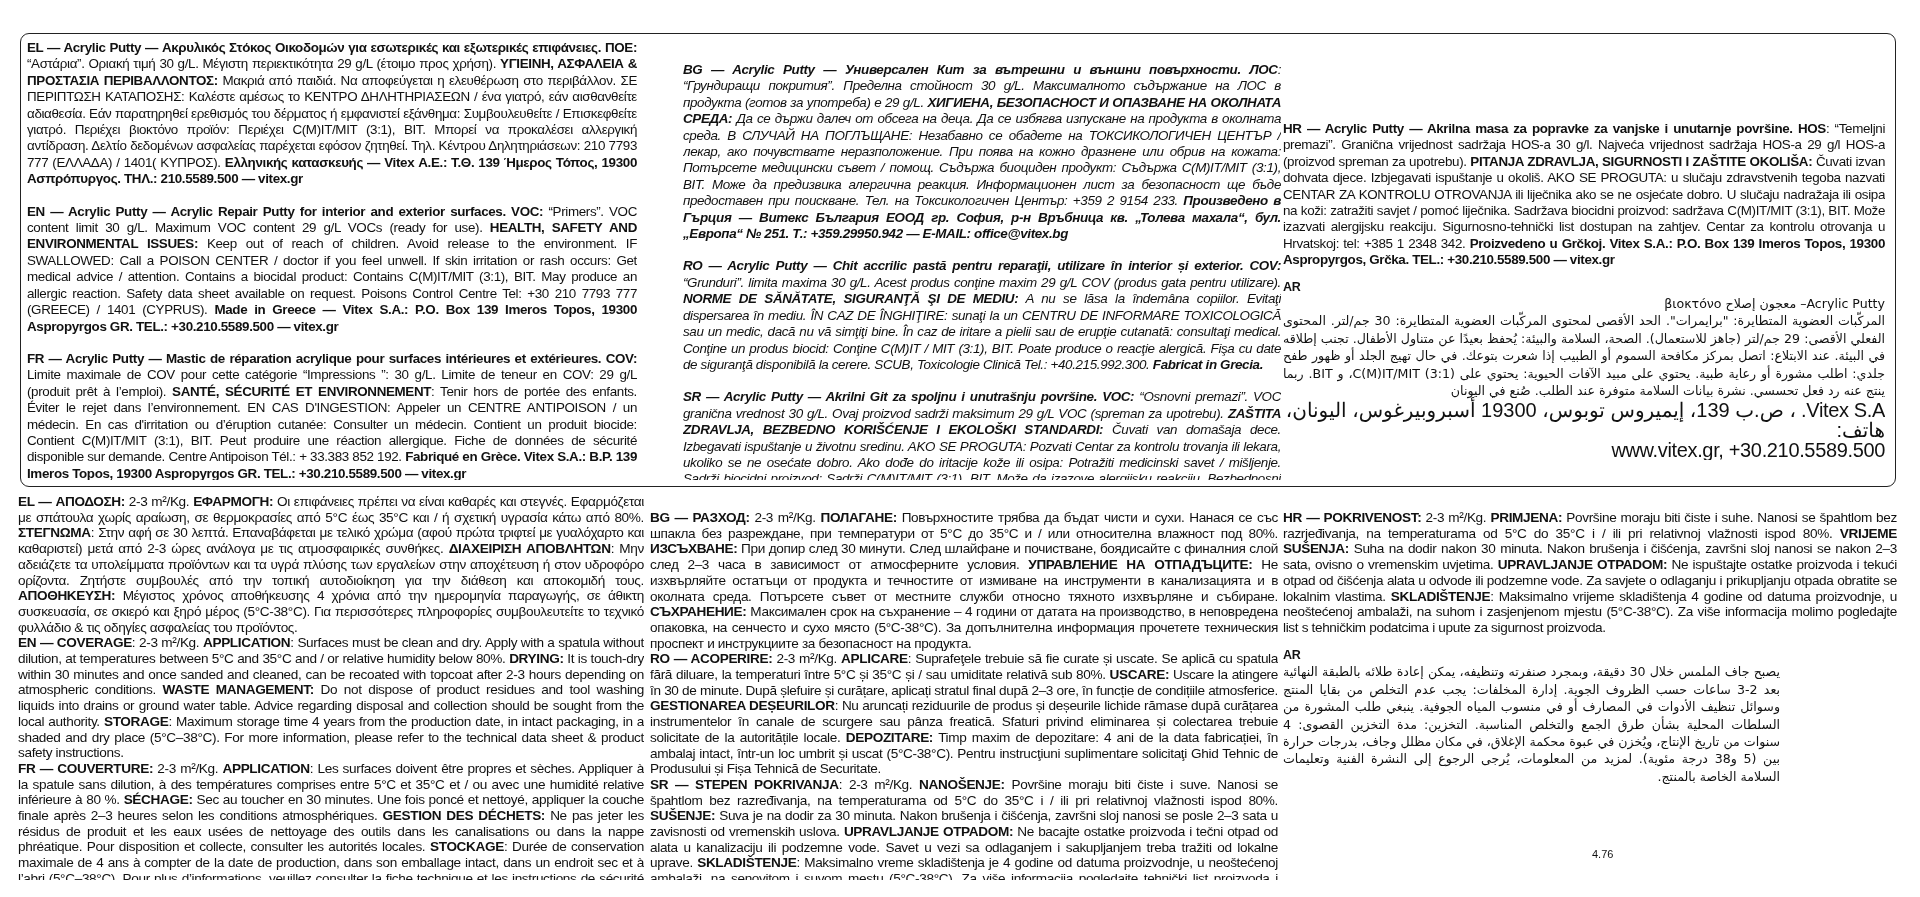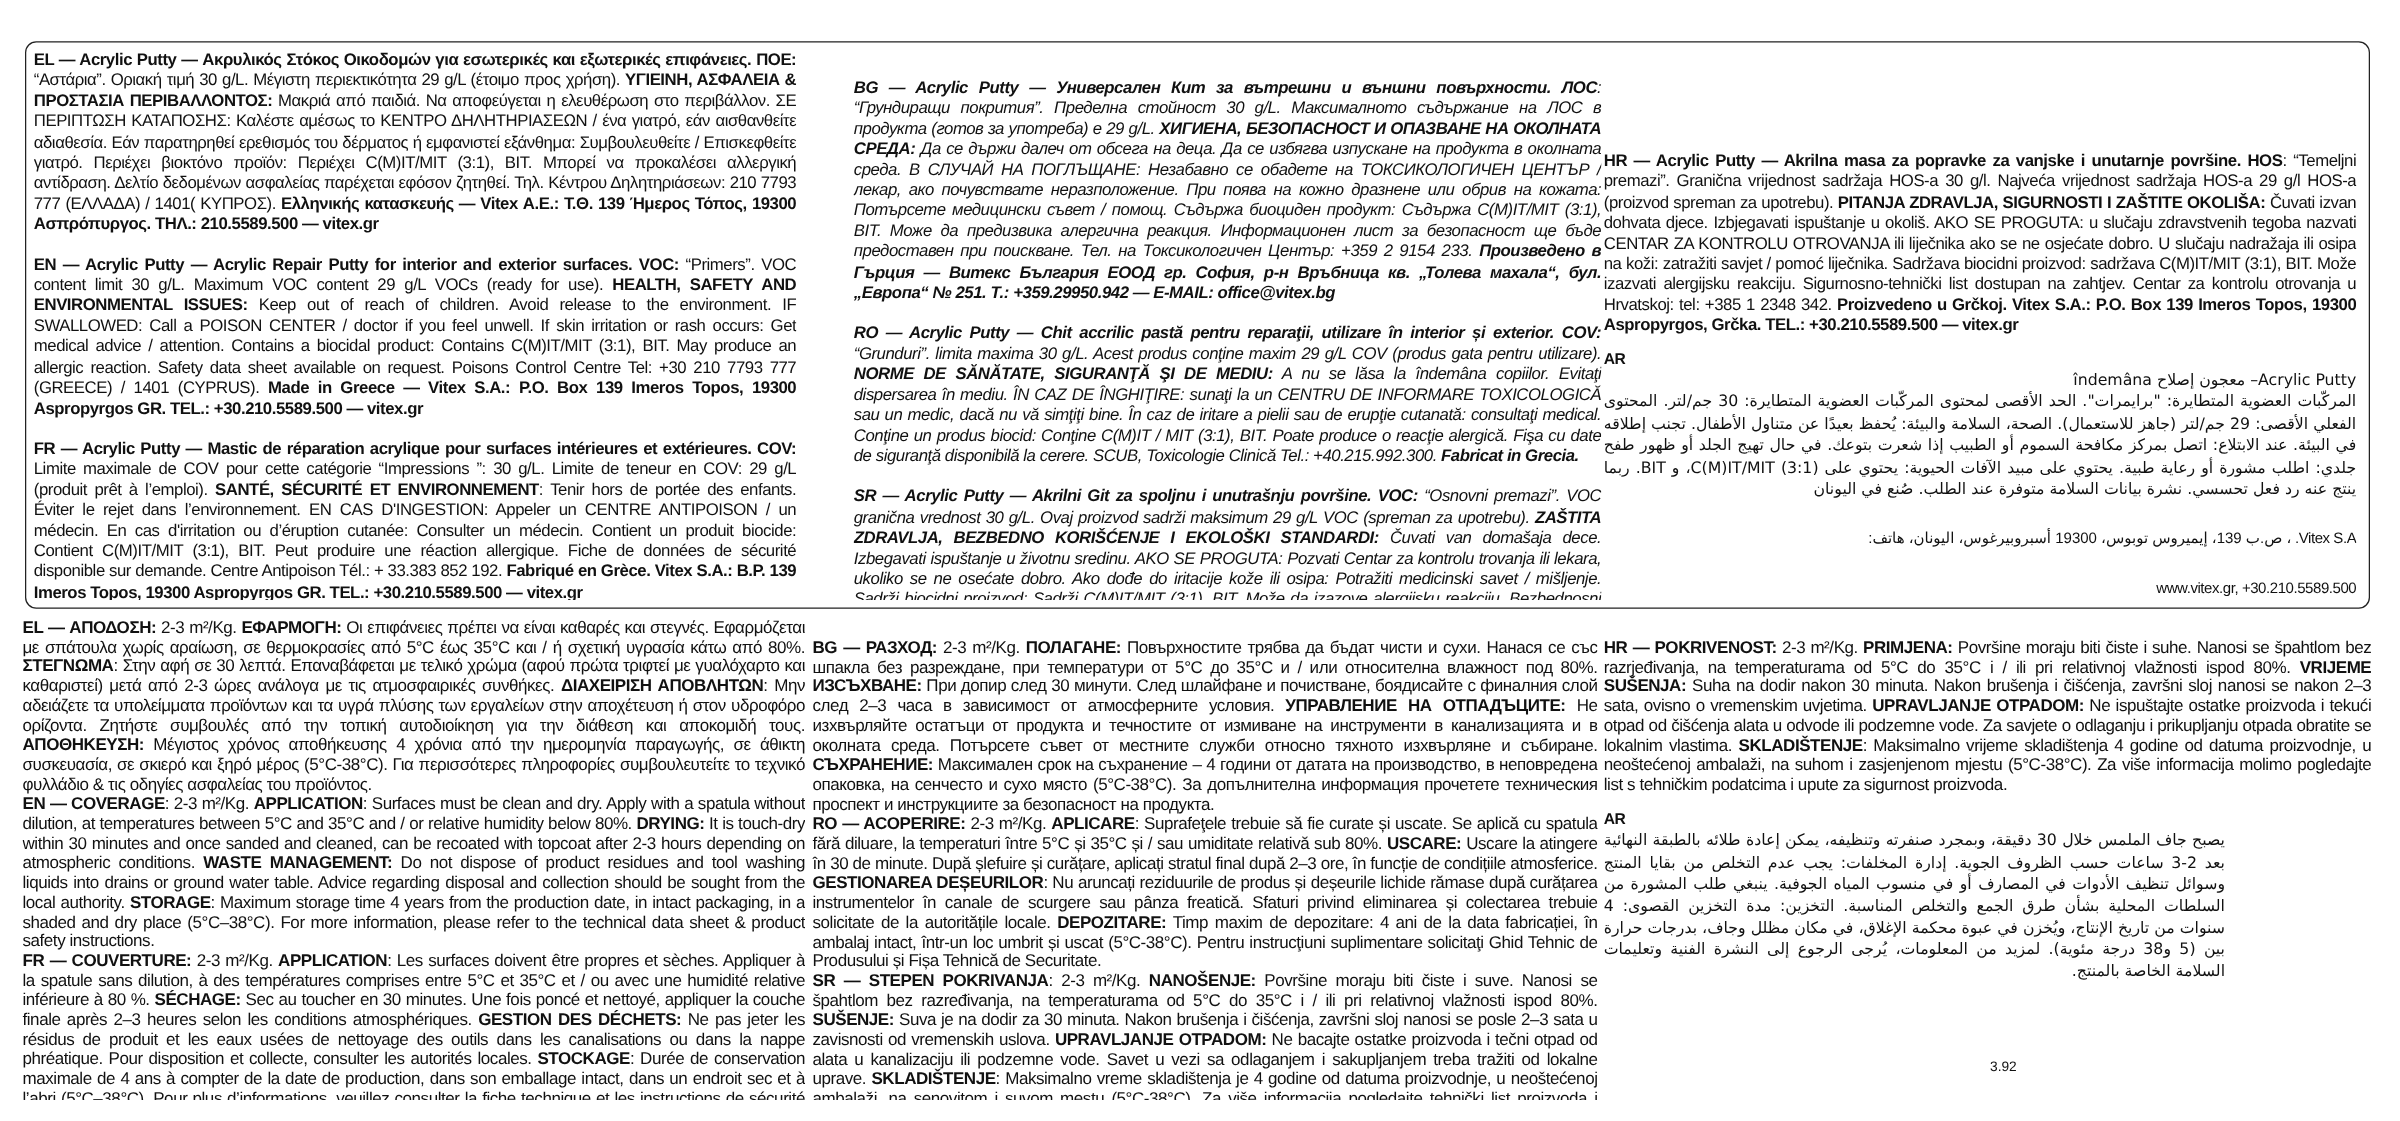--- a/index.html
+++ b/index.html
@@ -15,21 +15,21 @@
   .c3{left:1283px;width:602px;}
   .bottom .col{top:494px;font-size:13.6px;line-height:15.7px;}
   .bottom .c1{left:18px;width:626px;}
   .bottom .c2{left:650px;width:628px;}
   .bottom .c3{left:1283px;width:614px;}
   p{margin:0;}
   .gap{height:16px;}
   b{font-weight:bold;}
   .ar{direction:rtl;text-align:justify;font-family:"DejaVu Sans",sans-serif;font-size:12.6px;line-height:17.4px;letter-spacing:0;}
   .ar-tag{font-weight:bold;font-size:12.5px;}
-  .ar-contact{direction:rtl;text-align:right;font-size:12px;line-height:20px;font-family:"Liberation Sans",sans-serif;margin-top:20px;}
+  .ar-contact{direction:rtl;text-align:right;font-size:20px;line-height:20px;font-family:"Liberation Sans",sans-serif;}
   .ar-narrow{width:497px;margin-right:0;margin-left:0;}
   .version{position:absolute;left:1592px;top:848px;font-size:11px;}
 </style>
 </head>
 <body>
 
 <div class="box"></div>
 
 <section class="top">
 
@@ -46,21 +46,21 @@
     <div class="gap"></div>
     <p><b>RO</b><b> — Acrylic Putty — Chit accrilic pastă pentru reparaţii, utilizare în interior și exterior. COV:</b><span> “Grunduri”. limita maxima 30 g/L. Acest produs conţine maxim 29 g/L COV (produs gata pentru utilizare). </span><b>NORME DE SĂNĂTATE, SIGURANŢĂ ŞI DE MEDIU:</b><span> A nu se lăsa la îndemâna copiilor. Evitaţi dispersarea în mediu. ÎN CAZ DE ÎNGHIŢIRE: sunaţi la un CENTRU DE INFORMARE TOXICOLOGICĂ sau un medic, dacă nu vă simţiţi bine. În caz de iritare a pielii sau de erupţie cutanată: consultaţi medical. Conţine un produs biocid: Conţine C(M)IT / MIT (3:1), BIT. Poate produce o reacţie alergică. Fişa cu date de siguranţă disponibilă la cerere. SCUB, Toxicologie Clinică Tel.: +40.215.992.300. </span><b>Fabricat in Grecia.</b></p>
     <div class="gap"></div>
     <p><b>SR</b><b> — Acrylic Putty — Akrilni Git za spoljnu i unutrašnju površine. VOC:</b><span> “Osnovni premazi”. VOC granična vrednost 30 g/L. Ovaj proizvod sadrži maksimum 29 g/L VOC (spreman za upotrebu). </span><b>ZAŠTITA ZDRAVLJA, BEZBEDNO KORIŠĆENJE I EKOLOŠKI STANDARDI:</b><span> Čuvati van domašaja dece. Izbegavati ispuštanje u životnu sredinu. AKO SE PROGUTA: Pozvati Centar za kontrolu trovanja ili lekara, ukoliko se ne osećate dobro. Ako dođe do iritacije kože ili osipa: Potražiti medicinski savet / mišljenje. Sadrži biocidni proizvod: Sadrži C(M)IT/MIT (3:1), BIT. Može da izazove alergijsku reakciju. Bezbednosni list dostupan na zahtev. </span></p>
   </div>
 
   <div class="col c3" style="top: 121px; max-height: 359px; overflow: hidden;">
     <p><b>HR</b><b> — Acrylic Putty — Akrilna masa za popravke za vanjske i unutarnje površine. HOS</b><span>: “Temeljni premazi”. Granična vrijednost sadržaja HOS-a 30 g/l. Najveća vrijednost sadržaja HOS-a 29 g/l HOS-a (proizvod spreman za upotrebu). </span><b>PITANJA ZDRAVLJA, SIGURNOSTI I ZAŠTITE OKOLIŠA:</b><span> Čuvati izvan dohvata djece. Izbjegavati ispuštanje u okoliš. AKO SE PROGUTA: u slučaju zdravstvenih tegoba nazvati CENTAR ZA KONTROLU OTROVANJA ili liječnika ako se ne osjećate dobro. U slučaju nadražaja ili osipa na koži: zatražiti savjet / pomoć liječnika. Sadržava biocidni proizvod: sadržava C(M)IT/MIT (3:1), BIT. Može izazvati alergijsku reakciju. Sigurnosno-tehnički list dostupan na zahtjev. Centar za kontrolu otrovanja u Hrvatskoj: tel: +385 1 2348 342. </span><b>Proizvedeno u Grčkoj. Vitex S.A.: P.O. Box 139 Imeros Topos, 19300 Aspropyrgos, Grčka. TEL.: +30.210.5589.500 — vitex.gr</b></p>
     <div style="height:10px"></div>
     <p class="ar-tag">AR</p>
-    <p class="ar">Acrylic Putty– معجون إصلاح îndemâna</p>
+    <p class="ar">Acrylic Putty– معجون إصلاح βιοκτόνο</p>
     <p class="ar">المركّبات العضوية المتطايرة: "برايمرات". الحد الأقصى لمحتوى المركّبات العضوية المتطايرة: 30 جم/لتر. المحتوى الفعلي الأقصى: 29 جم/لتر (جاهز للاستعمال). الصحة، السلامة والبيئة: يُحفظ بعيدًا عن متناول الأطفال. تجنب إطلاقه في البيئة. عند الابتلاع: اتصل بمركز مكافحة السموم أو الطبيب إذا شعرت بتوعك. في حال تهيج الجلد أو ظهور طفح جلدي: اطلب مشورة أو رعاية طبية. يحتوي على مبيد الآفات الحيوية: يحتوي على C(M)IT/MIT (3:1)، و BIT. ربما ينتج عنه رد فعل تحسسي. نشرة بيانات السلامة متوفرة عند الطلب. صُنع في اليونان</p>
     <p class="ar-contact">Vitex S.A. ، ص.ب 139، إيميروس توبوس، 19300 أسبروبيرغوس، اليونان، هاتف:</p>
     <p class="ar-contact">www.vitex.gr, +30.210.5589.500</p>
   </div>
 </section>
 
 <section class="bottom">
   <div class="col c1" style="max-height: 386px; overflow: hidden;">
     <p><b>EL</b><b> — ΑΠΟΔΟΣΗ:</b><span> 2-3 m²/Kg. </span><b>ΕΦΑΡΜΟΓΗ:</b><span> Οι επιφάνειες πρέπει να είναι καθαρές και στεγνές. Εφαρμόζεται με σπάτουλα χωρίς αραίωση, σε θερμοκρασίες από 5°C έως 35°C και / ή σχετική υγρασία κάτω από 80%. </span><b>ΣΤΕΓΝΩΜΑ</b><span>: Στην αφή σε 30 λεπτά. Επαναβάφεται με τελικό χρώμα (αφού πρώτα τριφτεί με γυαλόχαρτο και καθαριστεί) μετά από 2-3 ώρες ανάλογα με τις ατμοσφαιρικές συνθήκες. </span><b>ΔΙΑΧΕΙΡΙΣΗ ΑΠΟΒΛΗΤΩΝ</b><span>: Μην αδειάζετε τα υπολείμματα προϊόντων και τα υγρά πλύσης των εργαλείων στην αποχέτευση ή στον υδροφόρο ορίζοντα. Ζητήστε συμβουλές από την τοπική αυτοδιοίκηση για την διάθεση και αποκομιδή τους. </span><b>ΑΠΟΘΗΚΕΥΣΗ:</b><span> Μέγιστος χρόνος αποθήκευσης 4 χρόνια από την ημερομηνία παραγωγής, σε άθικτη συσκευασία, σε σκιερό και ξηρό μέρος (5°C-38°C). Για περισσότερες πληροφορίες συμβουλευτείτε το τεχνικό φυλλάδιο &amp; τις οδηγίες ασφαλείας του προϊόντος.</span></p>
     <p><b>EN</b><b> — COVERAGE</b><span>: 2-3 m²/Kg. </span><b>APPLICATION</b><span>: Surfaces must be clean and dry. Apply with a spatula without dilution, at temperatures between 5°C and 35°C and / or relative humidity below 80%. </span><b>DRYING:</b><span> It is touch-dry within 30 minutes and once sanded and cleaned, can be recoated with topcoat after 2-3 hours depending on atmospheric conditions. </span><b>WASTE MANAGEMENT:</b><span> Do not dispose of product residues and tool washing liquids into drains or ground water table. Advice regarding disposal and collection should be sought from the local authority. </span><b>STORAGE</b><span>: Maximum storage time 4 years from the production date, in intact packaging, in a shaded and dry place (5°C–38°C). For more information, please refer to the technical data sheet &amp; product safety instructions.</span></p>
@@ -74,13 +74,13 @@
   </div>
 
   <div class="col c3" style="top: 510px; max-height: 370px; overflow: hidden;">
     <p><b>HR</b><b> — POKRIVENOST:</b><span> 2-3 m²/Kg. </span><b>PRIMJENA:</b><span> Površine moraju biti čiste i suhe. Nanosi se špahtlom bez razrjeđivanja, na temperaturama od 5°C do 35°C i / ili pri relativnoj vlažnosti ispod 80%. </span><b>VRIJEME SUŠENJA:</b><span> Suha na dodir nakon 30 minuta. Nakon brušenja i čišćenja, završni sloj nanosi se nakon 2–3 sata, ovisno o vremenskim uvjetima. </span><b>UPRAVLJANJE OTPADOM:</b><span> Ne ispuštajte ostatke proizvoda i tekući otpad od čišćenja alata u odvode ili podzemne vode. Za savjete o odlaganju i prikupljanju otpada obratite se lokalnim vlastima. </span><b>SKLADIŠTENJE</b><span>: Maksimalno vrijeme skladištenja 4 godine od datuma proizvodnje, u neoštećenoj ambalaži, na suhom i zasjenjenom mjestu (5°C-38°C). Za više informacija molimo pogledajte list s tehničkim podatcima i upute za sigurnost proizvoda.</span></p>
     <div style="height:12px"></div>
     <p class="ar-tag">AR</p>
     <p class="ar ar-narrow">يصبح جاف الملمس خلال 30 دقيقة، وبمجرد صنفرته وتنظيفه، يمكن إعادة طلائه بالطبقة النهائية بعد 2-3 ساعات حسب الظروف الجوية. إدارة المخلفات: يجب عدم التخلص من بقايا المنتج وسوائل تنظيف الأدوات في المصارف أو في منسوب المياه الجوفية. ينبغي طلب المشورة من السلطات المحلية بشأن طرق الجمع والتخلص المناسبة. التخزين: مدة التخزين القصوى: 4 سنوات من تاريخ الإنتاج، ويُخزن في عبوة محكمة الإغلاق، في مكان مظلل وجاف، بدرجات حرارة بين (5 و38 درجة مئوية). لمزيد من المعلومات، يُرجى الرجوع إلى النشرة الفنية وتعليمات السلامة الخاصة بالمنتج.</p>
   </div>
 </section>
 
-<div class="version">3.92</div>
+<div class="version">4.76</div>
 
 </body></html>

